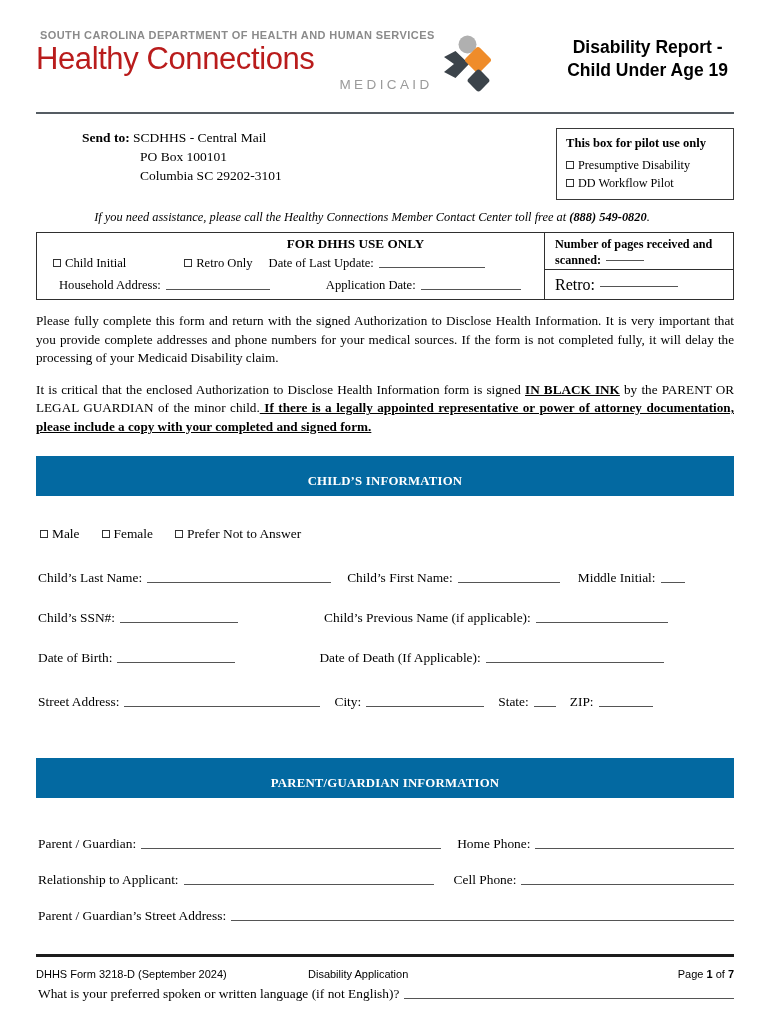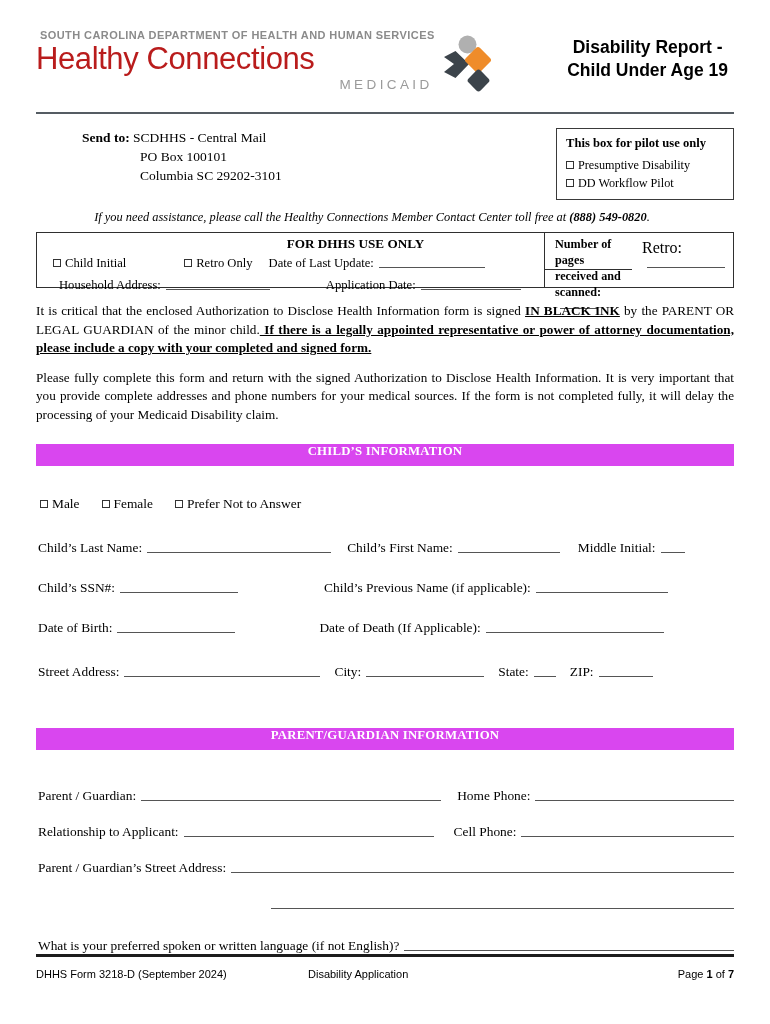--- a/index.html
+++ b/index.html
@@ -140,21 +140,21 @@
     padding-right: 26px;
   }
   .assist b { font-weight: bold; font-style: italic; }
 
   
   .dhhs-wrap {
     display: flex;
     margin-top: 7px;
     border: 1.5px solid #2f2f2f;
     box-sizing: border-box;
-    height: 56px;
+    height: 68px;
   }
   .dhhs-left {
     flex: 1 1 auto;
     position: relative;
     font-size: 12.6px;
   }
   .dhhs-title {
     text-align: center;
     font-weight: bold;
     font-size: 13.2px;
@@ -170,20 +170,21 @@
   .dhhs-row2 {
     display: flex;
     align-items: baseline;
     margin-top: 7px;
     padding-left: 22px;
   }
   .dhhs-right {
     flex: 0 0 188px;
     border-left: 1.5px solid #2f2f2f;
     display: flex;
+    flex-direction: column;
   }
   .pages-box {
     border-bottom: 1.5px solid #2f2f2f;
     padding: 4px 8px 5px 10px;
     font-weight: bold;
     font-size: 12.2px;
     line-height: 1.3;
     height: 37px;
     box-sizing: border-box;
   }
@@ -198,27 +199,27 @@
     line-height: 1.38;
     text-align: justify;
     margin-top: 12px;
   }
   .para.second { margin-top: 14px; }
   .u { text-decoration: underline; }
   .b { font-weight: bold; }
 
   
   .section-bar {
-    background: #d946ef;
+    background: #0369a1;
     color: #fff;
     text-align: center;
     font-weight: bold;
     font-size: 12.8px;
     letter-spacing: 0.2px;
-    padding: 0 0 7px 0;
+    padding: 18px 0 7px 0;
     margin-top: 20px;
   }
 
   
   .fields { font-size: 13.4px; }
   .frow {
     display: flex;
     align-items: baseline;
     white-space: nowrap;
   }
@@ -330,25 +331,25 @@
     <div class="dhhs-right">
       <div class="pages-box">
         <span>Number of pages received and scanned:</span><span class="blank" style="width:38px;display:inline-block"></span>
       </div>
       <div class="retro-box">
         <span>Retro:</span><span class="blank" style="width:78px;display:inline-block"></span>
       </div>
     </div>
   </div>
 
+  <div class="para">Please fully complete this form and return with the signed Authorization to Disclose Health Information. It is very important that you provide complete addresses and phone numbers for your medical sources. If the form is not completed fully, it will delay the processing of your Medicaid Disability claim.</div>
+
   <div class="para second">
     <span>It is critical that the enclosed Authorization to Disclose Health Information form is signed </span><b class="u">IN BLACK INK</b><span> by the PARENT OR LEGAL GUARDIAN of the minor child.</span><b class="u"> If there is a legally appointed representative or power of attorney documentation, please include a copy with your completed and signed form.</b>
   </div>
-
-  <div class="para">Please fully complete this form and return with the signed Authorization to Disclose Health Information. It is very important that you provide complete addresses and phone numbers for your medical sources. If the form is not completed fully, it will delay the processing of your Medicaid Disability claim.</div>
 
   <div class="section-bar">CHILD’S INFORMATION</div>
 
   <div class="fields">
     <div class="checkrow" style="margin-top:30px;padding-left:4px">
       <span class="item"><span class="cb"></span><span>Male</span></span>
       <span class="item"><span class="cb"></span><span>Female</span></span>
       <span class="item"><span class="cb"></span><span>Prefer Not to Answer</span></span>
     </div>
 

